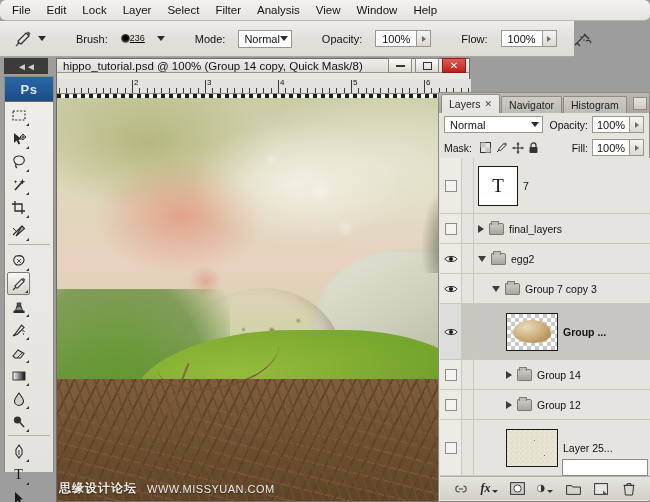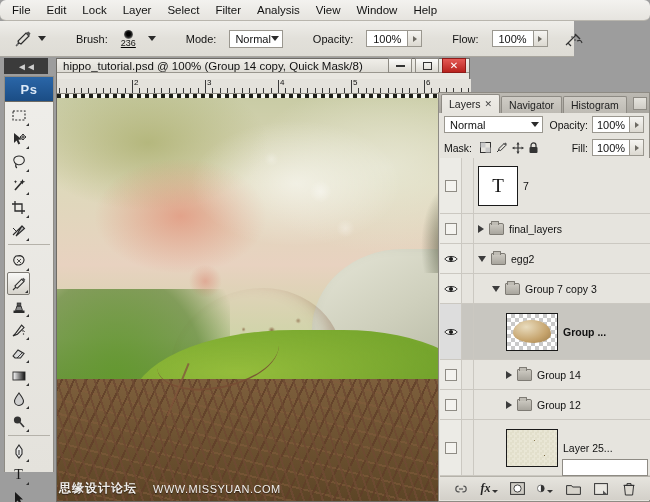--- a/index.html
+++ b/index.html
@@ -20,21 +20,21 @@
 
   
   .optionsbar{position:absolute;left:0;top:21px;width:574px;height:36px;
     background:linear-gradient(to bottom,#efeeea 0%,#e2e0da 50%,#dedcd5 100%);
     border-bottom:1px solid #a9a69e;display:flex;align-items:center;box-sizing:border-box;gap:8px;}
   .ob-sep{width:1px;height:24px;background:#b6b3ab;margin:0 7px;}
   .ob-label{color:#111;font-size:11px;margin-right:5px;white-space:nowrap;}
   .tool-preset{display:flex;align-items:center;padding-left:8px;}
   .tool-chip{width:30px;height:24px;display:flex;align-items:center;justify-content:center;}
   .tri-down{width:0;height:0;border-left:4px solid transparent;border-right:4px solid transparent;border-top:5px solid #2b2b2b;}
-  .brush-prev{display:flex;flex-direction:column;align-items:center;width:30px;text-decoration:underline;}
+  .brush-prev{display:flex;flex-direction:row;align-items:center;width:30px;text-decoration:underline;}
   .brush-dot{width:9px;height:9px;border-radius:50%;
     background:radial-gradient(circle at 50% 45%, #000 28%, #2f2f2f 52%, rgba(70,70,70,0.25) 84%, rgba(120,120,120,0) 100%);
     margin-bottom:0px;}
   .brush-size{font-size:9px;color:#111;line-height:10px;margin-top:-1px;}
   .select-box{height:18px;border:1px solid #9a978f;background:#fff;display:flex;align-items:center;
     justify-content:space-between;padding:0 3px 0 5px;box-sizing:border-box;font-size:11px;color:#111;}
   .num-box{width:42px;height:17px;border:1px solid #9a978f;background:#fff;display:flex;align-items:center;
     justify-content:center;font-size:11px;color:#111;box-sizing:border-box;}
   .spin-btn{width:14px;height:17px;border:1px solid #9a978f;border-left:none;box-sizing:border-box;
     background:linear-gradient(to bottom,#f6f5f2,#dcd9d1);display:flex;align-items:center;justify-content:center;}
@@ -122,21 +122,21 @@
   .ph-nest{position:absolute;left:0;top:70%;width:100%;height:30%;
     background:
       repeating-linear-gradient(72deg, rgba(110,74,50,.85) 0 2px, rgba(150,110,78,0) 2px 9px),
       repeating-linear-gradient(-64deg, rgba(96,62,40,.8) 0 2px, rgba(160,118,84,0) 2px 11px),
       repeating-linear-gradient(14deg, rgba(130,92,60,.55) 0 2px, rgba(160,118,84,0) 2px 14px),
       linear-gradient(to bottom,#7d5f3c,#5d4526);}
   .ph-twig{position:absolute;left:24%;top:56%;width:30%;height:16%;border-bottom:2px solid rgba(120,78,52,.9);
     border-radius:0 0 60% 40%;transform:rotate(-6deg);}
   .ph-twig2{position:absolute;left:10%;top:62%;width:20%;height:14%;border-right:2px solid rgba(130,88,60,.8);
     transform:rotate(22deg);}
-  .wmark{position:absolute;left:2px;bottom:4px;display:flex;align-items:center;gap:16px;
+  .wmark{position:absolute;left:2px;bottom:4px;display:flex;align-items:center;gap:10px;
     color:rgba(255,255,255,.92);font-size:12px;text-shadow:0 1px 1px rgba(0,0,0,.55);white-space:nowrap;}
   .wmark .cn{font-weight:bold;letter-spacing:1px;}
   .wmark .en{font-size:11px;letter-spacing:.5px;}
 
   
   .panel{position:absolute;left:438px;top:92px;width:212px;height:410px;
     background:#e6e4de;border:1px solid #8e8b84;box-sizing:border-box;}
   .panel-tabs{height:20px;background:linear-gradient(to bottom,#bdbab3,#a9a69f);display:flex;align-items:flex-end;
     padding-left:2px;box-sizing:border-box;position:relative;}
   .ptab{height:17px;padding:0 7px;display:flex;align-items:center;gap:4px;font-size:10.5px;color:#222;

